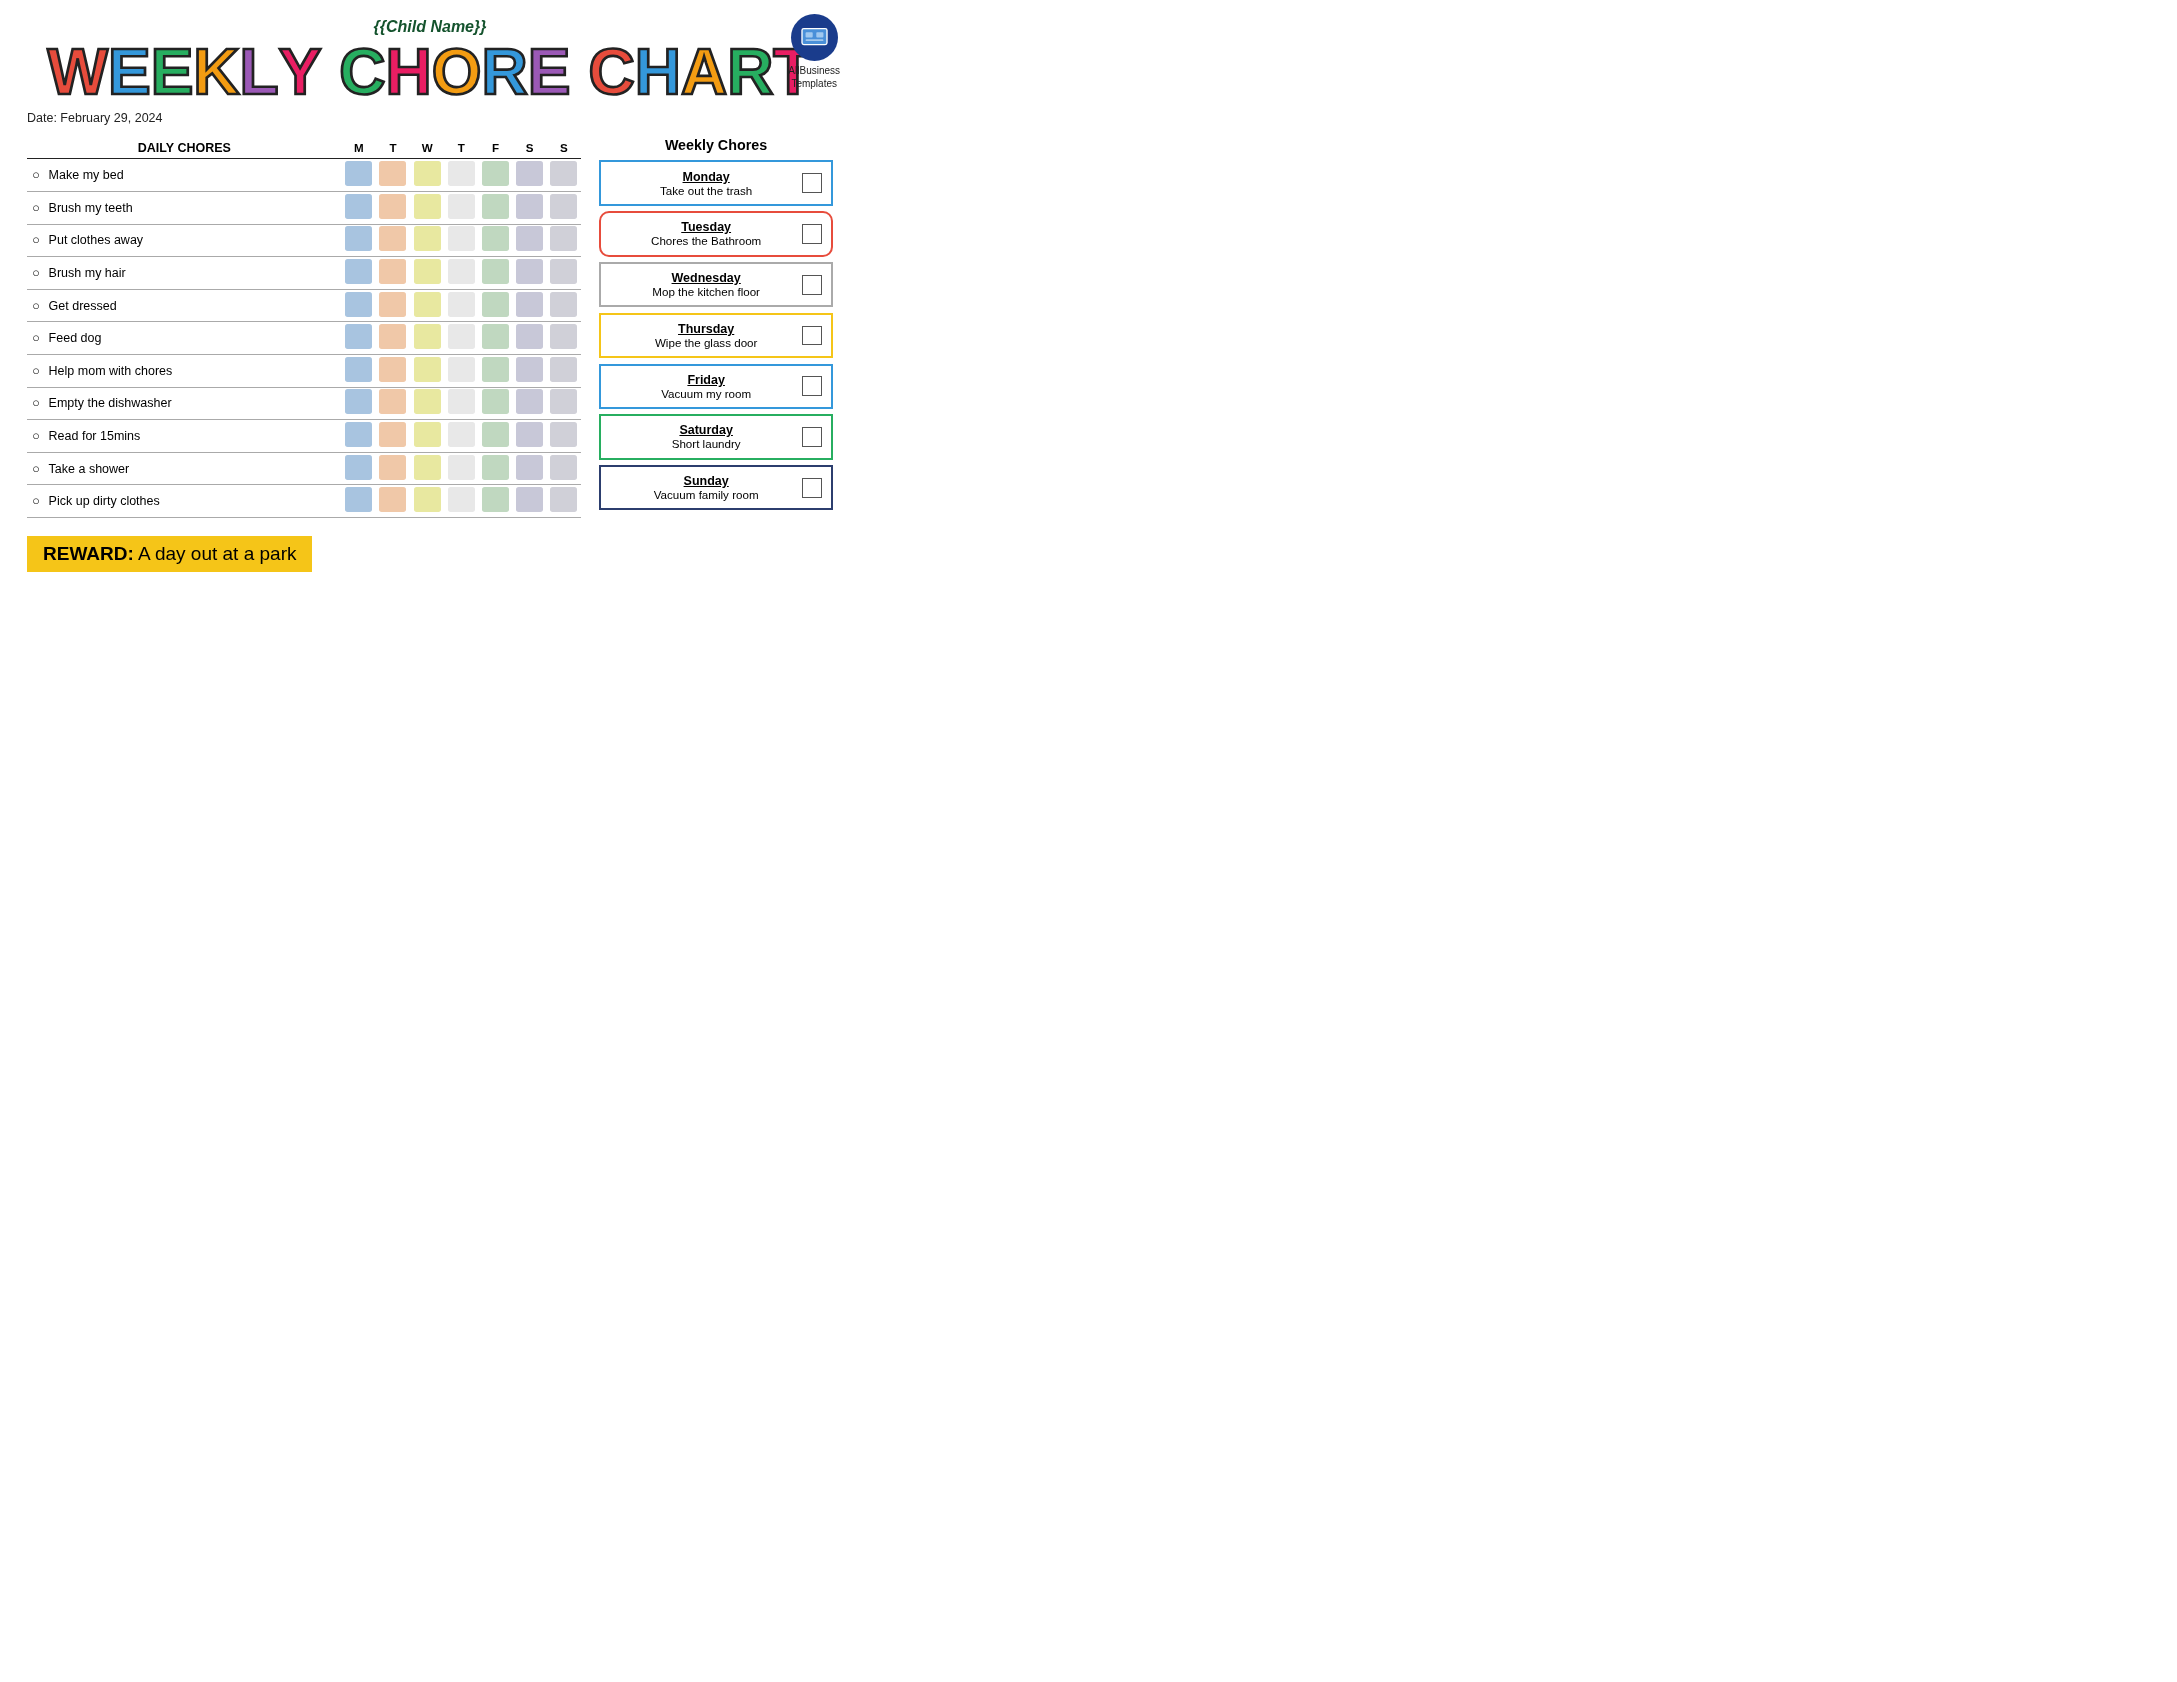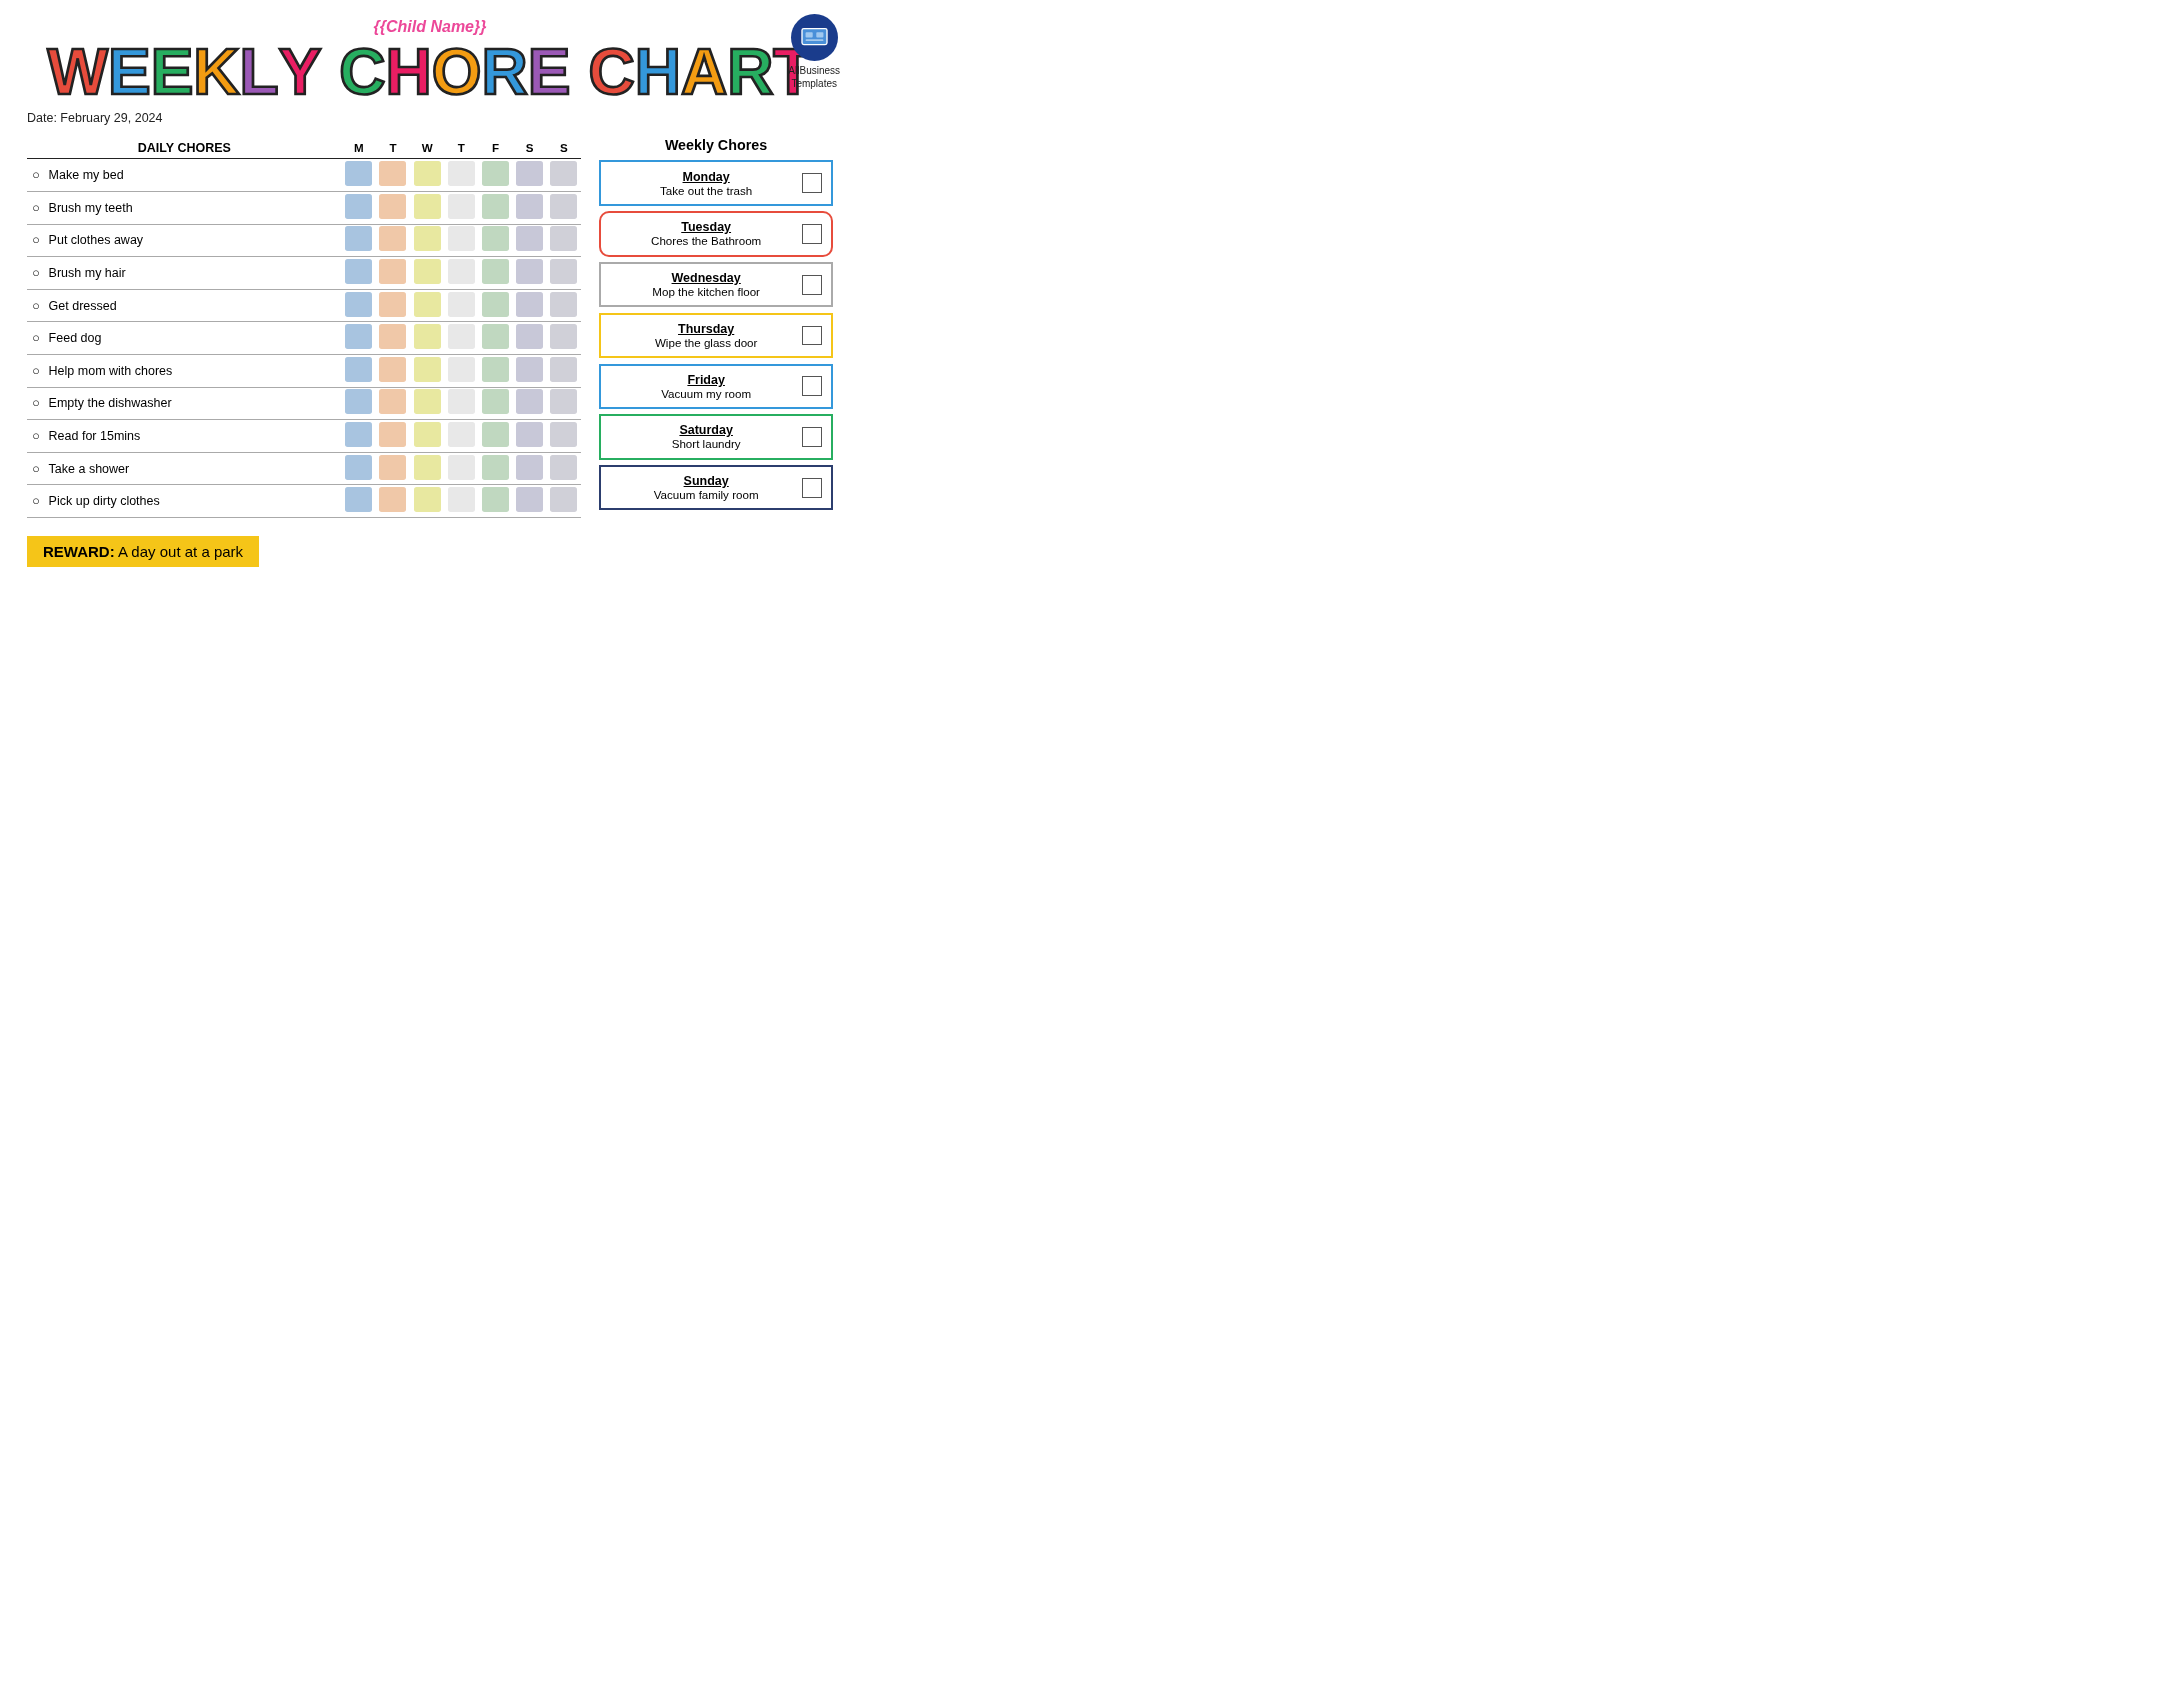--- a/index.html
+++ b/index.html
@@ -13,21 +13,21 @@
       position: relative;
     }
 
     
     .child-name-line {
       text-align: center;
       font-size: 16px;
       font-weight: bold;
       font-style: italic;
       margin-bottom: 3.6px;
-      color: #ec4899;
+      color: #14532d;
     }
 
     .title-row {
       display: flex;
       justify-content: center;
       align-items: center;
       gap: 0;
       margin-bottom: 7.2px;
       line-height: 1;
     }
@@ -148,21 +148,21 @@
     .col-f { background: #c0d8c0; }
     .col-s { background: #c8c8d8; }
     .col-su { background: #d0d0d8; }
 
     
     .reward-box {
       margin-top: 18px;
       display: inline-block;
       background: #f5c518;
       padding: 7.2px 16px;
-      font-size: 15px;
+      font-size: 19px;
       font-weight: normal;
     }
 
     .reward-bold {
       font-weight: bold;
     }
 
     
     .right-section {
       width: 234px;

